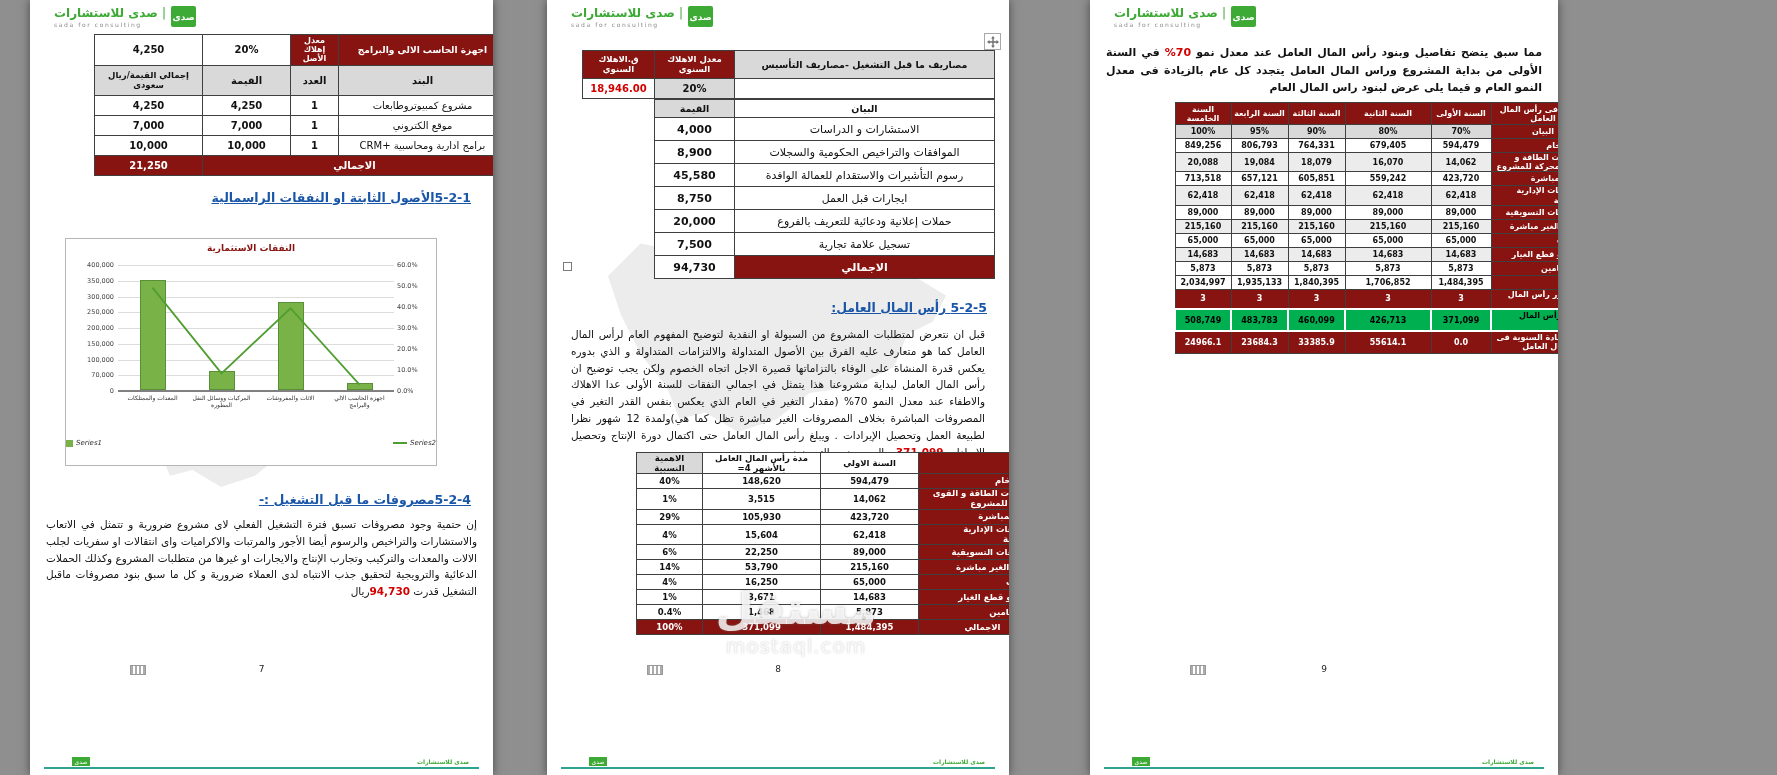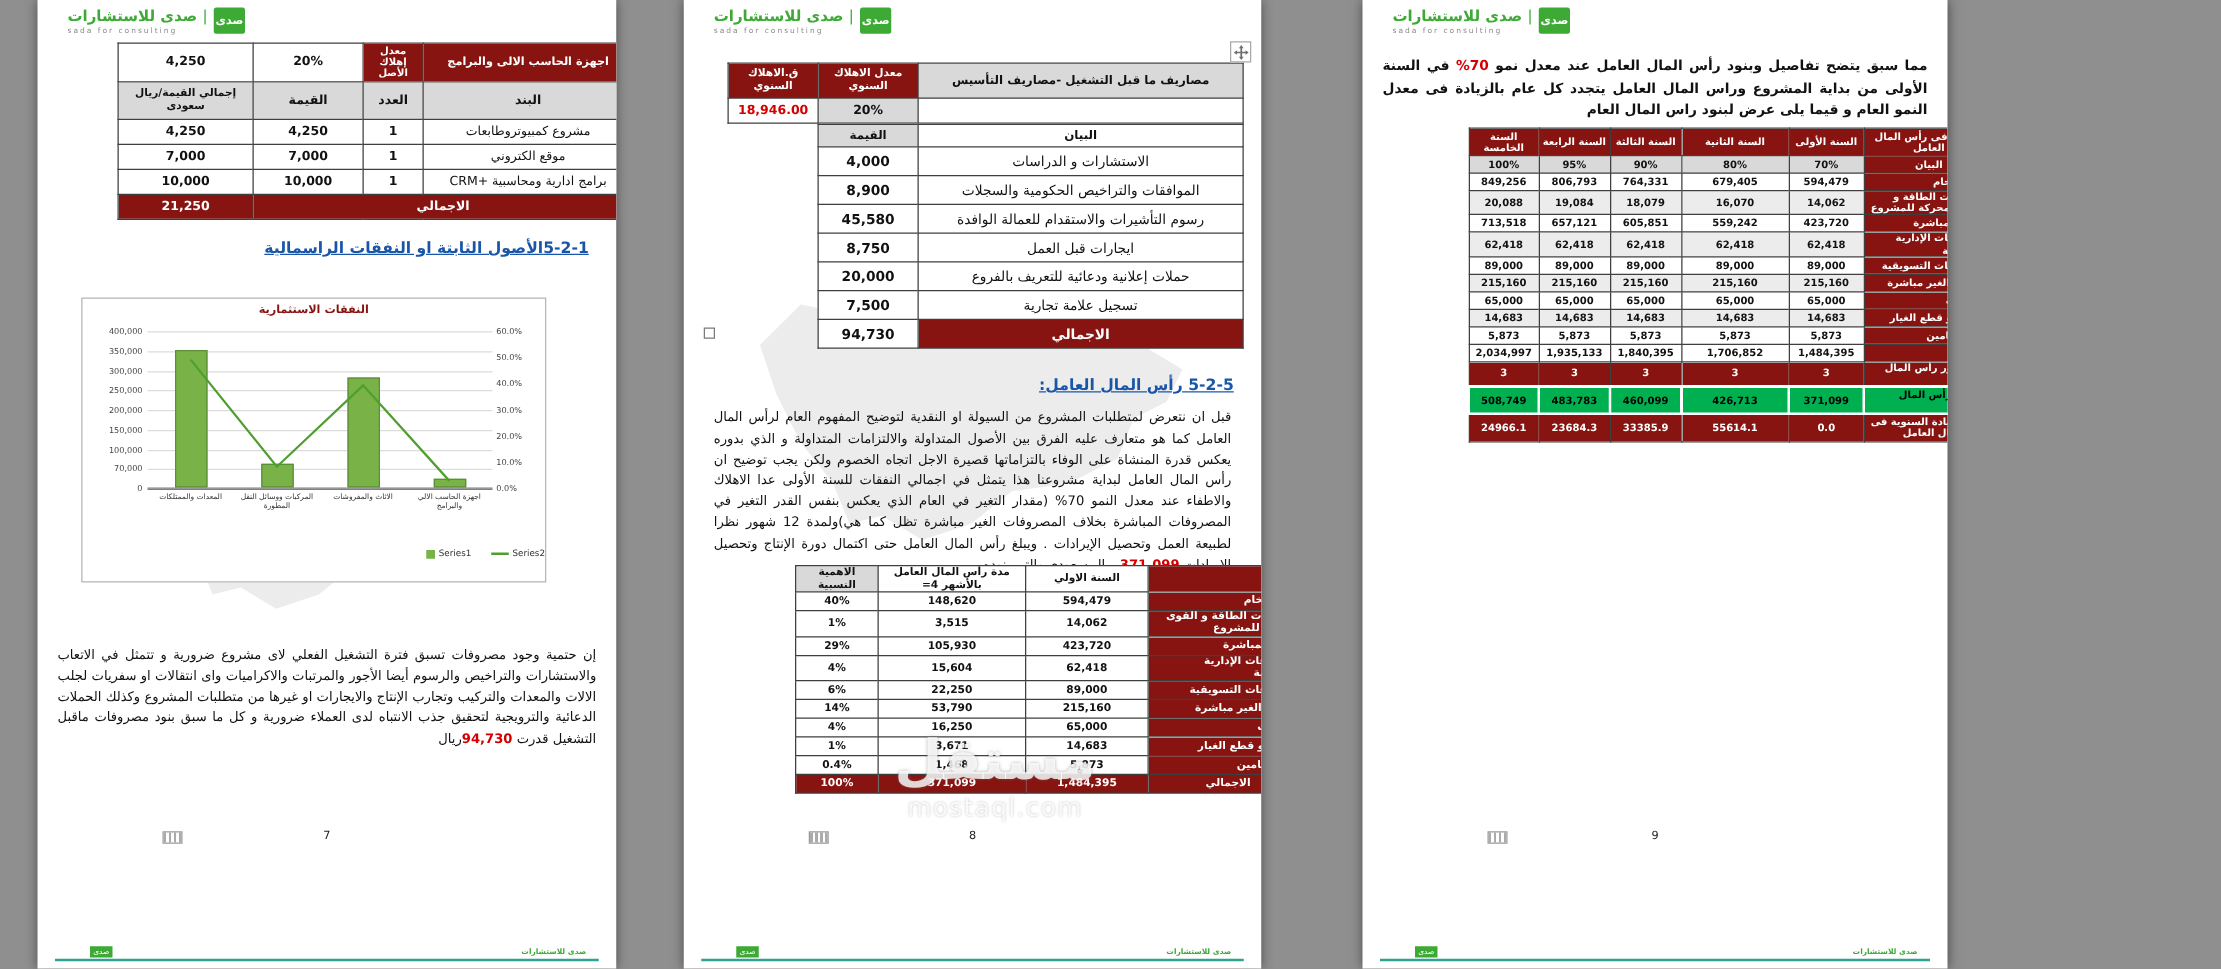--- a/index.html
+++ b/index.html
@@ -70,21 +70,21 @@
                background:#fff; direction:ltr; z-index:2; }
   .chart-title { text-align:center; font-size:9px; font-weight:bold; color:var(--dark-red,#871410); margin-top:4px; direction:rtl; }
   #chart-plot { position:absolute; left:52px; top:26px; width:276px; height:126px; border-bottom:1px solid #808080; }
   .gl { position:absolute; left:0; right:0; height:1px; background:#dcdcdc; }
   .yl { position:absolute; left:-46px; width:42px; text-align:right; font-size:6.5px; color:#444; }
   .yr { position:absolute; left:279px; font-size:6.5px; color:#444; white-space:nowrap; }
   .bar { position:absolute; bottom:0; width:26px; background:var(--chart-bar,#79b347); border:1px solid #5a8f39; }
   .line-svg { position:absolute; left:0; top:0; width:276px; height:126px; overflow:visible; }
   #chart-cats { position:absolute; left:52px; top:155px; width:276px; display:flex; }
   .cat { flex:1; font-size:6px; text-align:center; color:#333; direction:rtl; line-height:1.2; padding:0 2px; }
-  #chart-legend { position:absolute; left:0; right:0; top:200px; display:flex; justify-content:flex-end; gap:16px; }
+  #chart-legend { position:absolute; left:0; right:0; top:200px; display:flex; justify-content:space-between; gap:30px;font-style:italic; }
   .lg-item { display:flex; align-items:center; gap:3px; }
   .sw-bar { width:7px; height:7px; background:var(--chart-bar,#79b347); display:inline-block; }
   .sw-line { width:14px; height:2px; background:var(--chart-line,#4f9e2f); display:inline-block; }
   .lg-tx { font-size:7px; color:#333; }
 
   
   .move-handle { position:absolute; top:33px; right:8px; width:17px; height:17px; background:#fff; border:1px solid #a8a8a8;
                  display:flex; align-items:center; justify-content:center; z-index:4; }
   .anchor-box { position:absolute; top:262px; left:16px; width:9px; height:9px; border:1px solid #7a7a7a; background:#fff; z-index:4; }
 
@@ -216,20 +216,21 @@
             <span class="sw-bar"></span>
             <span class="lg-tx">Series1</span>
           </div>
           <div class="lg-item">
             <span class="sw-line"></span>
             <span class="lg-tx">Series2</span>
           </div>
         </div>
     </div>
 
+    <div class="heading" style="top:492px;">5-2-4مصروفات ما قبل التشغيل :-</div>
 
     <p class="para" style="top:516px; left:16px; right:16px;"><span>إن حتمية وجود مصروفات تسبق فترة التشغيل الفعلي لاى مشروع ضرورية و تتمثل في الاتعاب والاستشارات والتراخيص والرسوم أيضا الأجور والمرتبات والاكراميات واى انتقالات او سفريات لجلب الالات والمعدات والتركيب وتجارب الإنتاج والايجارات او غيرها من متطلبات المشروع وكذلك الحملات الدعائية والترويجية لتحقيق جذب الانتباه لدى العملاء ضرورية و كل ما سبق بنود مصروفات ماقبل التشغيل قدرت </span><span class="red">94,730</span><span>ريال</span></p>
 
     <div class="page-footer">
       <div class="footer-stamp"></div>
       <div class="page-num">7</div>
     </div>
     <div class="bottom-strip">
       <div class="strip-mark">صدى</div>
       <div class="strip-line"></div>

